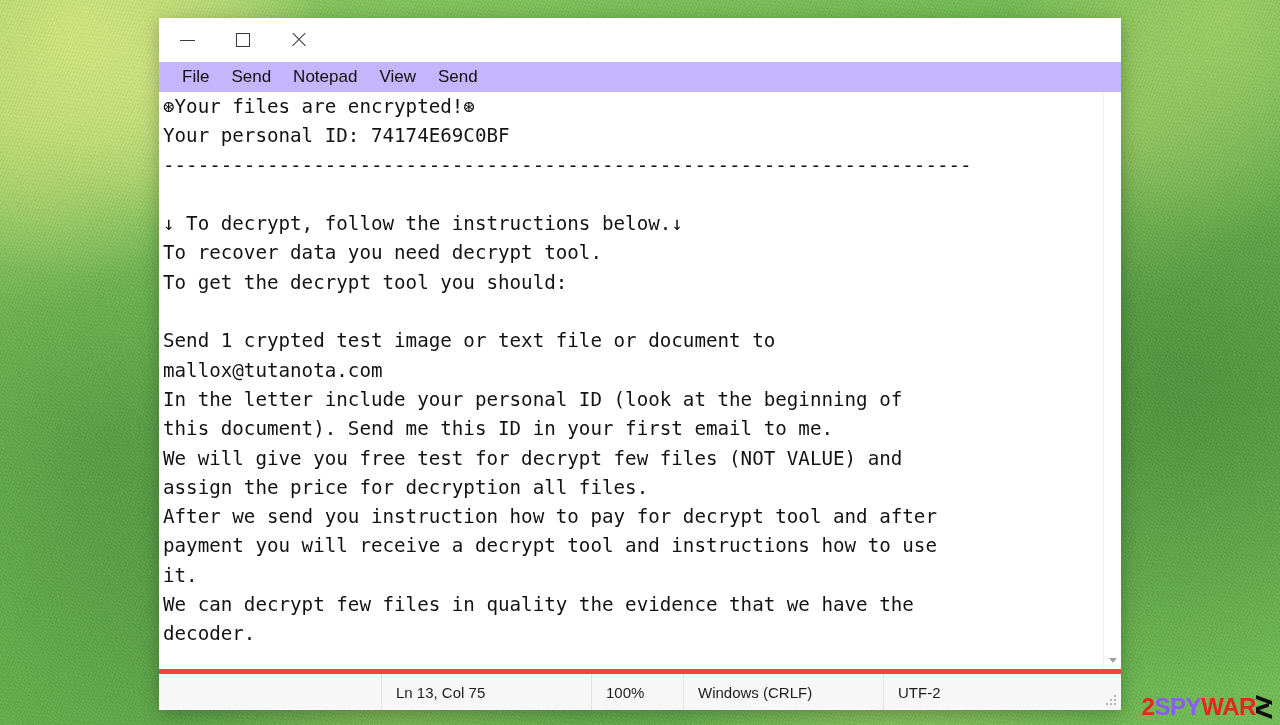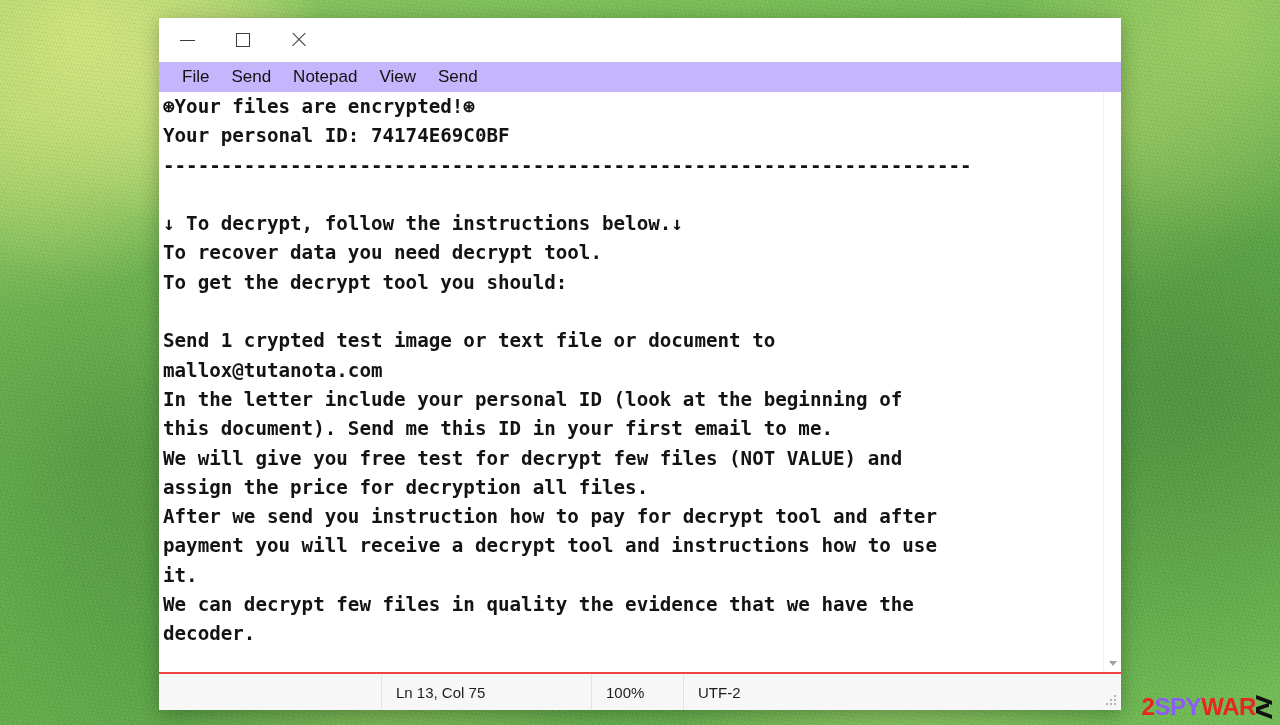--- a/index.html
+++ b/index.html
@@ -188,21 +188,20 @@
     white-space: nowrap;
   }
 
   
   .editor-wrap {
     flex: 1 1 auto;
     display: flex;
     position: relative;
     min-height: 0;
     background: #ffffff;
-    font-weight: bold;
   }
   .editor {
     flex: 1 1 auto;
     padding: 0 6px 0 4px;
     font-family: "DejaVu Sans Mono", "Liberation Mono", monospace;
     font-size: 19.2px;
     line-height: 29.3px;
     color: #131313;
     white-space: pre;
     overflow: hidden;
@@ -240,21 +239,21 @@
     border-left: 4px solid transparent;
     border-right: 4px solid transparent;
     border-top: 5px solid #a0a0a0;
   }
 
   
   .statusbar {
     height: 36px;
     flex: 0 0 auto;
     background: #f7f7f7;
-    border-top: 2px solid #ef4444;
+    border-top: 5px solid #ef4444;
     display: flex;
     align-items: center;
     font-size: 15px;
     color: #1d1d1d;
     position: relative;
   }
   .status-cell {
     height: 100%;
     display: flex;
     align-items: center;
@@ -353,20 +352,21 @@
       <div class="arrow-down">
           <span></span>
         </div>
     </div>
   </div>
 
   <div class="statusbar">
     <div class="status-spacer"></div>
     <div class="status-cell ln">Ln 13, Col 75</div>
     <div class="status-cell zoom">100%</div>
+    <div class="status-cell eol">Windows (CRLF)</div>
     <div class="status-cell enc">UTF-2</div>
     <div class="resize-grip">
       <i style="left:8px;top:8px"></i>
         <i style="left:4px;top:8px"></i>
         <i style="left:8px;top:4px"></i>
       <i style="left:0px;top:8px"></i>
         <i style="left:4px;top:4px"></i>
         <i style="left:8px;top:0px"></i>
     </div>
   </div>

